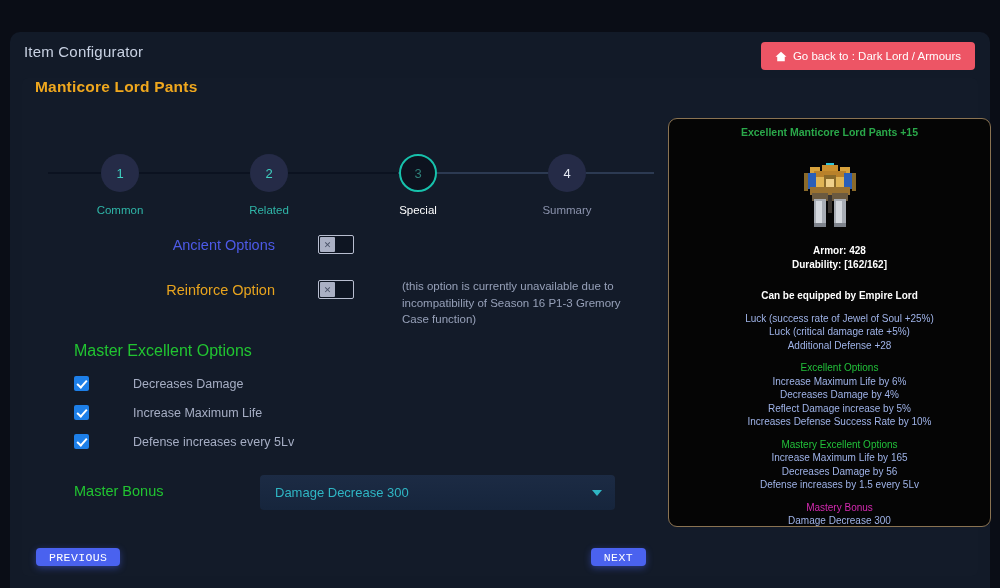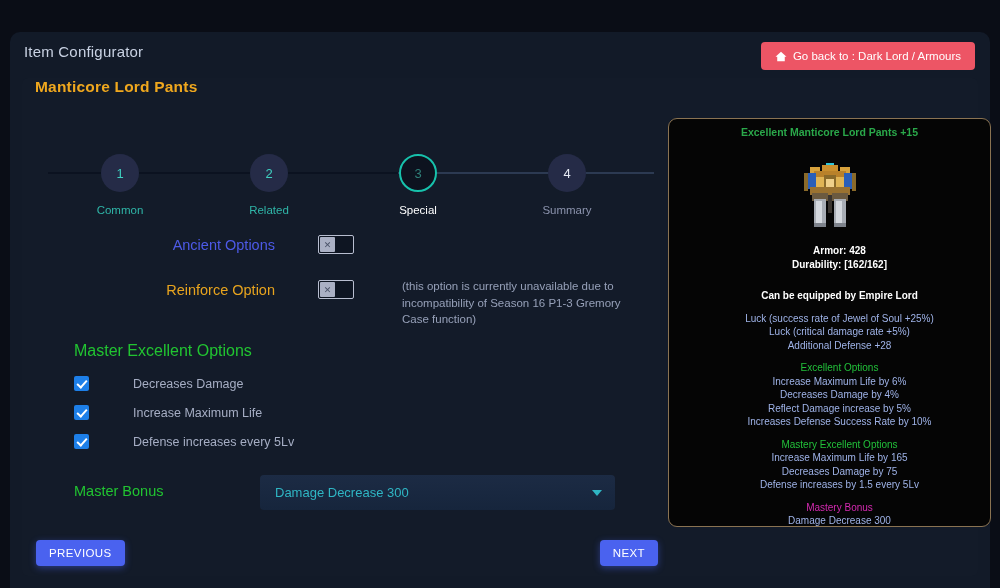--- a/index.html
+++ b/index.html
@@ -221,34 +221,34 @@
     right: 13px;
     width: 0; height: 0;
     border-left: 5px solid transparent;
     border-right: 5px solid transparent;
     border-top: 6px solid #2fb6c4;
   }
 
   
   .navbtn {
     position: absolute;
-    height: 26px;
+    height: 18px;
     padding: 0 13px;
     border: none;
     border-radius: 4px;
     background: #4a62ef;
     color: #ffffff;
     font-size: 11.5px;
-    font-family: Liberation Sans, sans-serif;
+    font-family: Liberation Mono, monospace;
     letter-spacing: .4px;
     cursor: pointer;
     box-shadow: 0 2px 7px rgba(74,98,239,.45);
   }
   .btn-prev { left: 26px; bottom: 22px; }
-  .btn-next { right: 332px; bottom: 22px; }
+  .btn-next { right: 344px; bottom: 22px; }
 
   
   .tooltip {
     position: absolute;
     left: 658px; top: 86px;
     width: 323px; height: 409px;
     background: #050505;
     border: 1px solid #8a7352;
     border-radius: 9px;
     text-align: center;
@@ -413,21 +413,21 @@
       <div class="tt-gap"></div>
       <div class="tt-line green">Excellent Options</div>
       <div class="tt-line">Increase Maximum Life by 6%</div>
       <div class="tt-line">Decreases Damage by 4%</div>
       <div class="tt-line">Reflect Damage increase by 5%</div>
       <div class="tt-line">Increases Defense Success Rate by 10%</div>
 
       <div class="tt-gap"></div>
       <div class="tt-line green">Mastery Excellent Options</div>
       <div class="tt-line">Increase Maximum Life by 165</div>
-      <div class="tt-line">Decreases Damage by 75</div>
+      <div class="tt-line">Decreases Damage by 56</div>
       <div class="tt-line">Defense increases by 1.5 every 5Lv</div>
 
       <div class="tt-gap"></div>
       <div class="tt-line magenta">Mastery Bonus</div>
       <div class="tt-line">Damage Decrease 300</div>
     </div>
 
   </div>
 </div>
 

